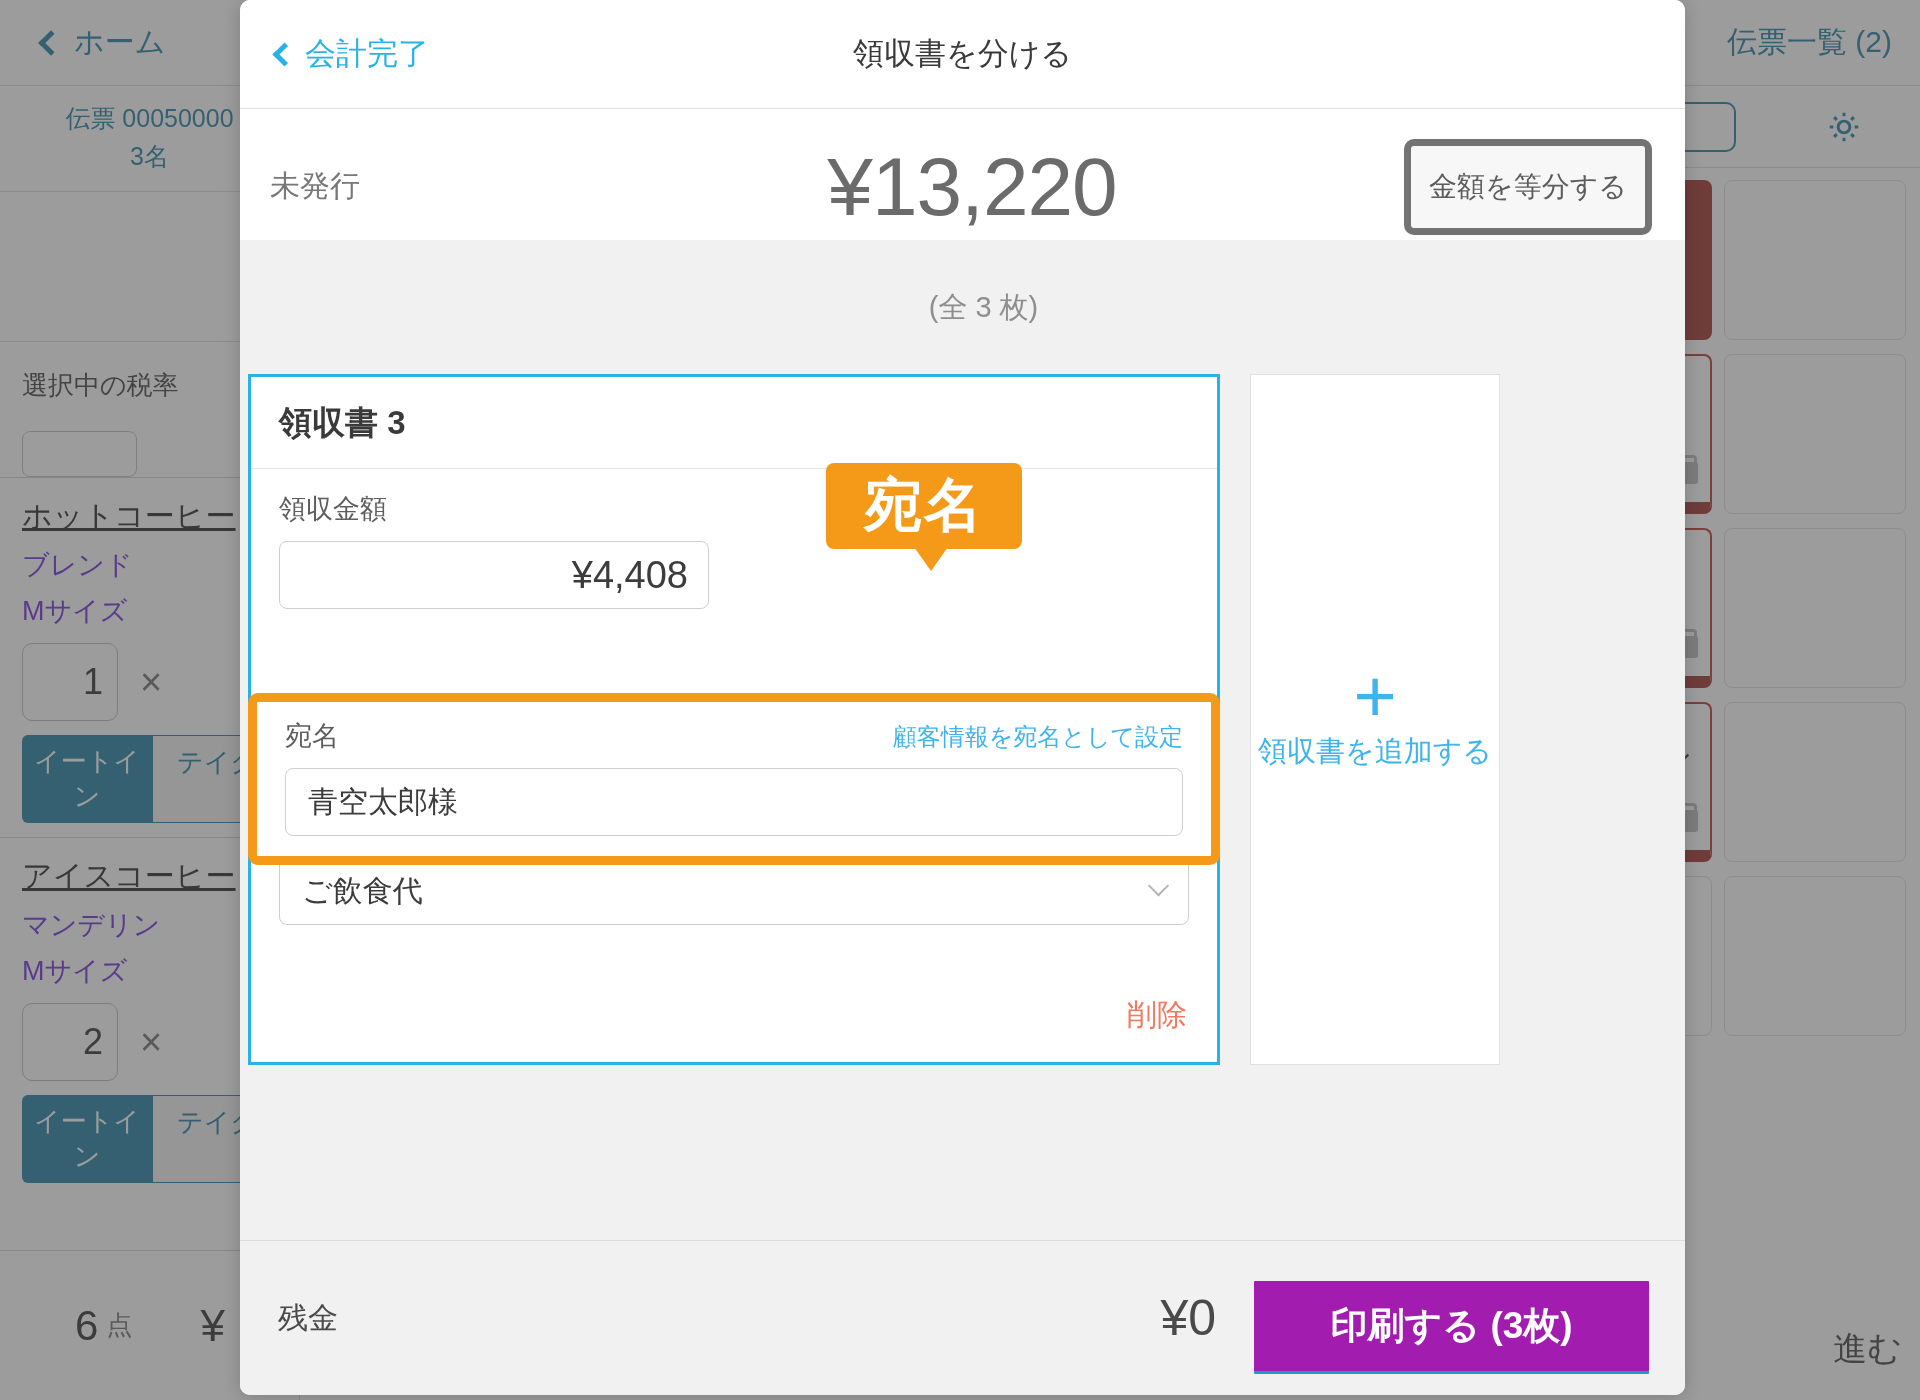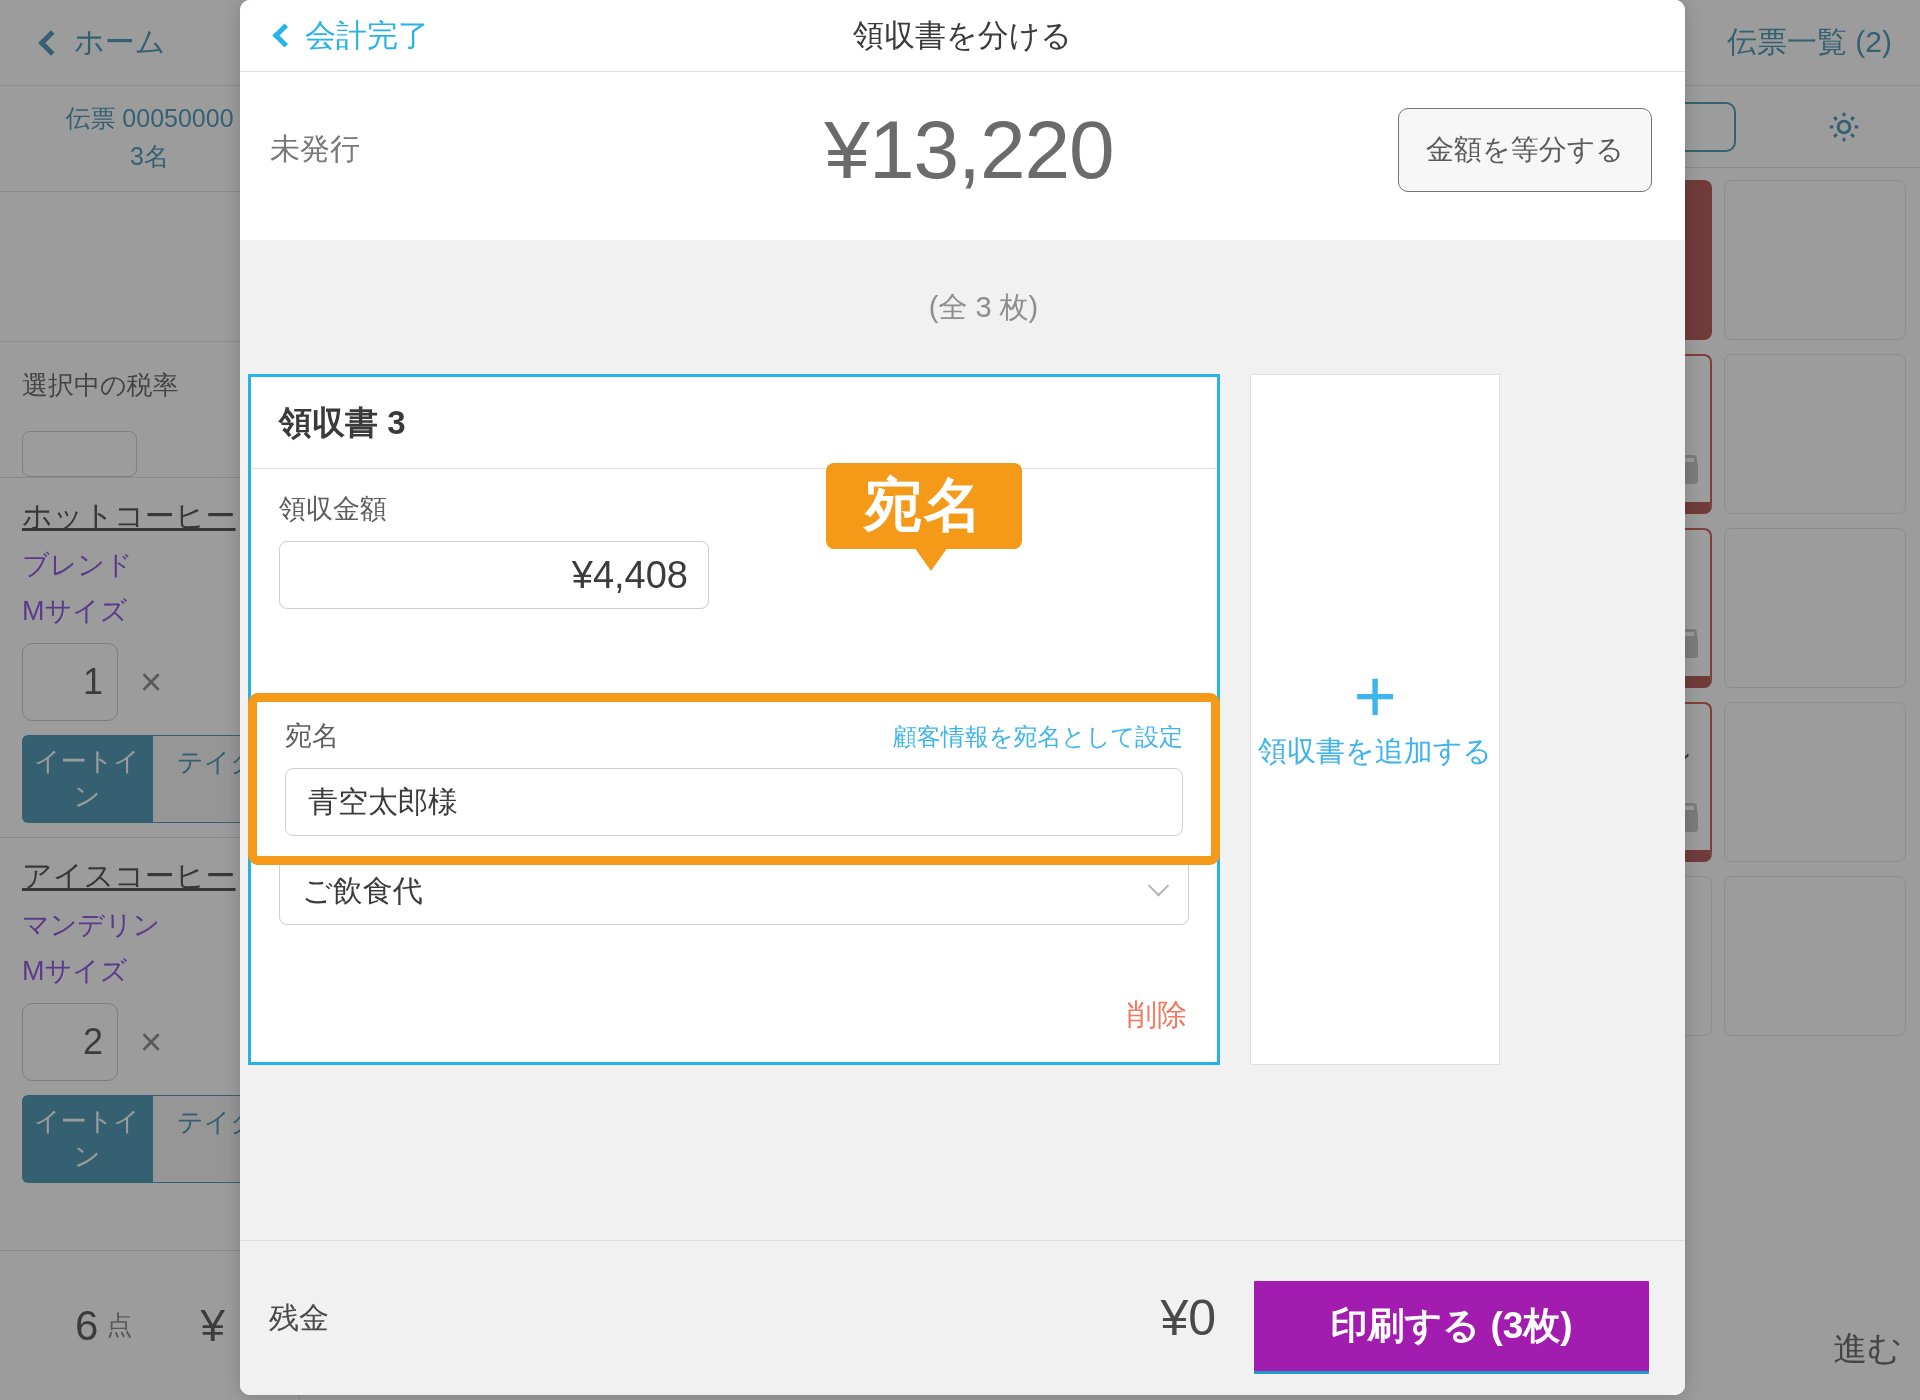--- a/index.html
+++ b/index.html
@@ -201,21 +201,21 @@
     left: 240px; top: 0;
     width: 1445px;
     height: 1395px;
     background: #ffffff;
     border-radius: 10px;
     overflow: hidden;
     box-shadow: 0 2px 18px rgba(0,0,0,.18);
   }
 
   .modal-header {
-    height: 72px;
+    height: 109px;
     border-bottom: 1px solid #e0e0e0;
     display: flex; align-items: center;
     position: relative;
     background: #fff;
   }
   .modal-back {
     display: flex; align-items: center;
     margin-left: 36px;
     cursor: pointer;
   }
@@ -250,25 +250,25 @@
     flex: 1;
     text-align: center;
     font-size: 82px;
     color: #6b6b6b;
     letter-spacing: -1px;
     margin-left: -90px;
   }
   .equal-btn {
     margin-right: 33px;
     background: #f7f7f7;
-    border: 1px solid #737373;
+    border: 7px solid #737373;
     border-radius: 10px;
     font-size: 28px;
     color: #5c5c5c;
-    padding: 22px 27px;
+    padding: 22px 18px;
     cursor: pointer;
   }
 
   .modal-body {
     background: #f1f1f1;
     position: absolute;
     top: 240px; bottom: 155px; left: 0; right: 0;
   }
   .sheet-count {
     text-align: center;
@@ -399,21 +399,21 @@
 
   
   .modal-footer {
     position: absolute;
     left: 0; right: 0; bottom: 0;
     height: 155px;
     background: #f1f1f1;
     border-top: 1px solid #dcdcdc;
     display: flex; align-items: center;
   }
-  .ft-label { margin-left: 29px; font-size: 30px; color: #4a4a4a; }
+  .ft-label { margin-left: 38px; font-size: 30px; color: #4a4a4a; }
   .ft-value { margin-left: auto; font-size: 50px; color: #4a4a4a; }
   .print-btn {
     margin-left: 38px; margin-right: 36px;
     background: #a21caf;
     border: none;
     border-radius: 1px;
     color: #ffffff;
     font-size: 37px;
     font-weight: bold;
     width: 395px; height: 90px;

